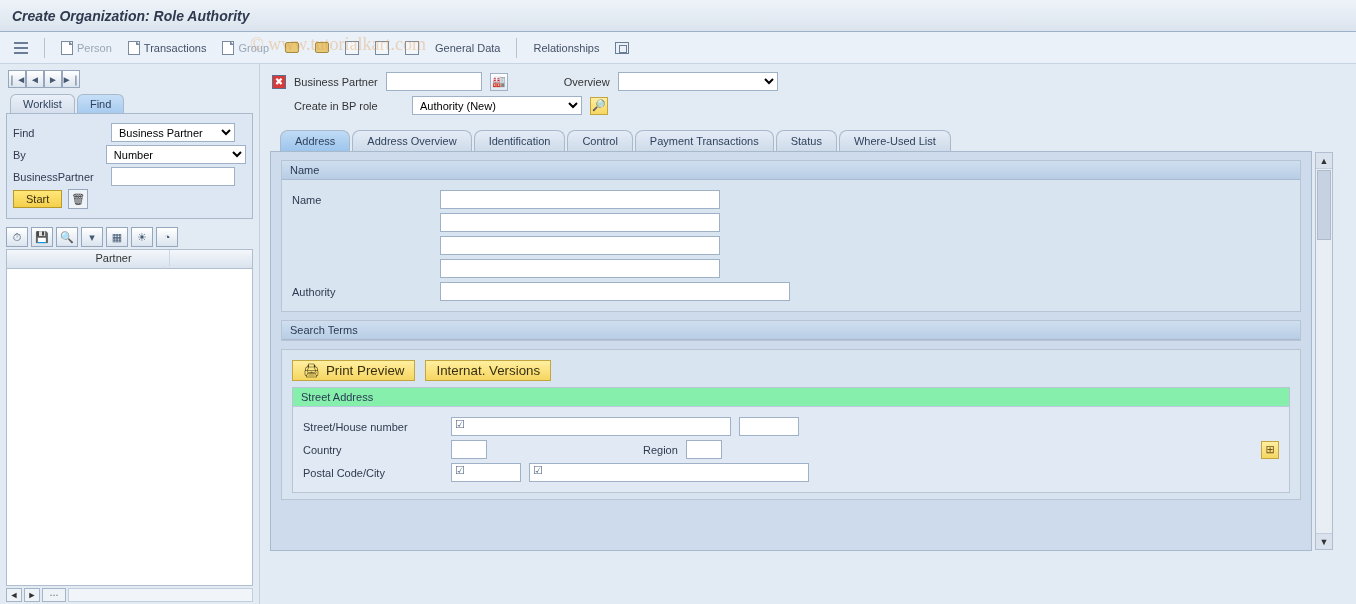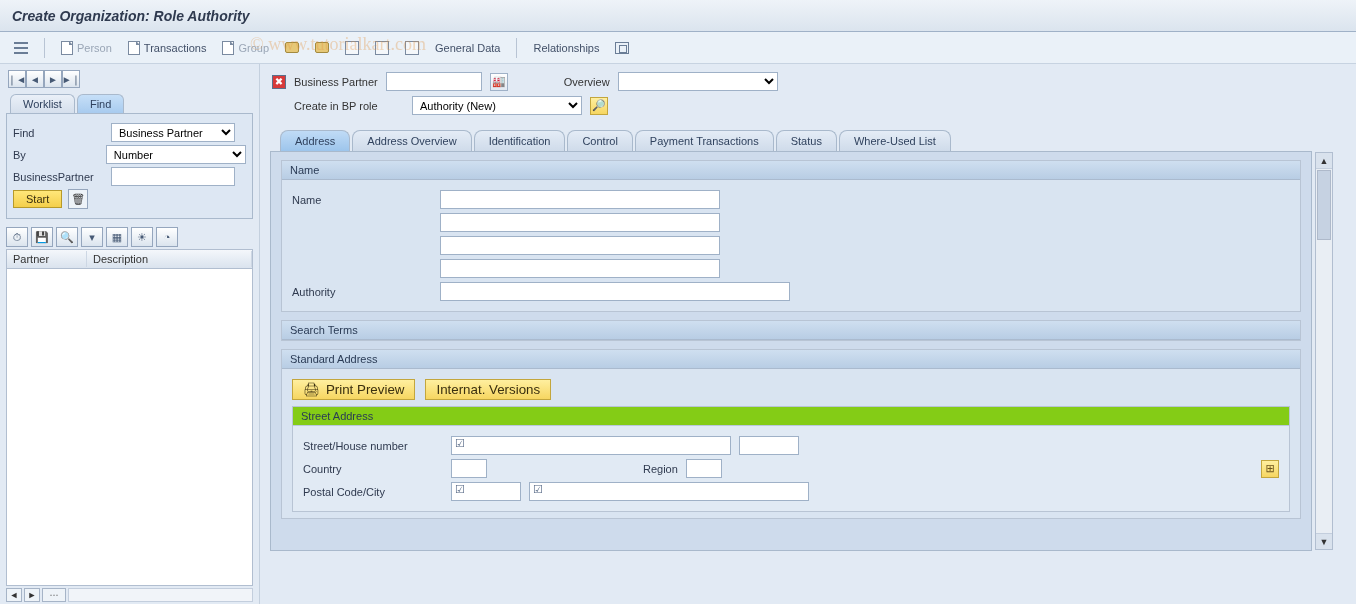--- a/index.html
+++ b/index.html
@@ -133,21 +133,21 @@
   }
   .trashbtn{width:20px;height:20px;border:1px solid #95a6bd;background:#eef3f8;display:inline-flex;align-items:center;justify-content:center;}
 
   .ltoolbar{display:flex;gap:3px;margin:8px 6px 2px 6px;}
   .ltoolbar .tb{
     width:22px;height:20px;border:1px solid #95a6bd;
     background:linear-gradient(#fff,#dbe4ee);
     display:flex;align-items:center;justify-content:center;font-size:11px;color:#475a75;
   }
 
-  .gridhead{display:flex;background:linear-gradient(#f4f7fb,#dae3ee);border:1px solid #b1bed0;margin:0 6px;height:20px;align-items:center;}
+  .gridhead{display:flex;background:linear-gradient(#f4f7fb,#dae3ee);border:1px solid #b1bed0;margin:0 6px;height:20px;align-items:center;flex-direction:column;}
   .gridhead .col{padding:2px 6px;border-right:1px solid #cdd7e4;}
   .gridbody{flex:1;background:#fff;border:1px solid #b1bed0;border-top:none;margin:0 6px;}
 
   .hscroll{display:flex;gap:2px;margin:2px 6px 6px 6px;align-items:center;}
   .hscroll .sbtn{width:16px;height:14px;border:1px solid #a6b4c7;background:#eef3f8;font-size:9px;display:flex;align-items:center;justify-content:center;}
   .hscroll .track{flex:1;height:14px;border:1px solid #c3cedd;background:#f1f4f9;}
 
   
   .right-head { padding:8px 12px 4px 12px; }
   .right-head .row{display:flex;align-items:center;gap:8px;margin-bottom:5px;}
@@ -191,21 +191,21 @@
   .frow{display:flex;align-items:center;gap:8px;margin:4px 0;}
   .flabel{width:140px;color:#2f3a4f;}
   .yellowbtn{
     background:linear-gradient(#ffef9f,#f6d661);
     border:1px solid #c3a63d;padding:2px 10px;color:#3a2f0f;
     display:inline-flex;align-items:center;gap:6px;
   }
   .inner{
     border:1px solid #b8c4d4;background:#e1eaf4;margin-top:6px;
   }
-  .inner .ih{background:#84cc16;color:#2a3b55;padding:3px 8px;border-bottom:1px solid #bac9dc;}
+  .inner .ih{background:#86efac;color:#2a3b55;padding:3px 8px;border-bottom:1px solid #bac9dc;}
   .inner .ib{padding:6px 10px;}
   .inputcheck{position:relative;}
   .inputcheck::after{
     content:'☑';position:absolute;left:4px;top:1px;font-size:11px;color:#4a5e7d;pointer-events:none;
   }
   .expandicon{
     width:18px;height:18px;border:1px solid #c3a63d;background:linear-gradient(#ffef9f,#f6d661);
     display:inline-flex;align-items:center;justify-content:center;font-size:11px;color:#6d551e;
   }
 </style>
@@ -405,21 +405,20 @@
             <input class="text" style="width: 350px;">
           </div>
         </div>
       </div>
 
       <div class="group">
         <div class="gh">Search Terms</div>
       </div>
 
       <div class="group">
-        <div class="gh">Standard Address</div>
         <div class="gb">
           <div class="frow" style="gap:10px;">
             <button class="yellowbtn">
               <span>🖨</span>
               <span>Print Preview</span>
             </button>
             <button class="yellowbtn">
               <span>Internat. Versions</span>
             </button>
           </div>

